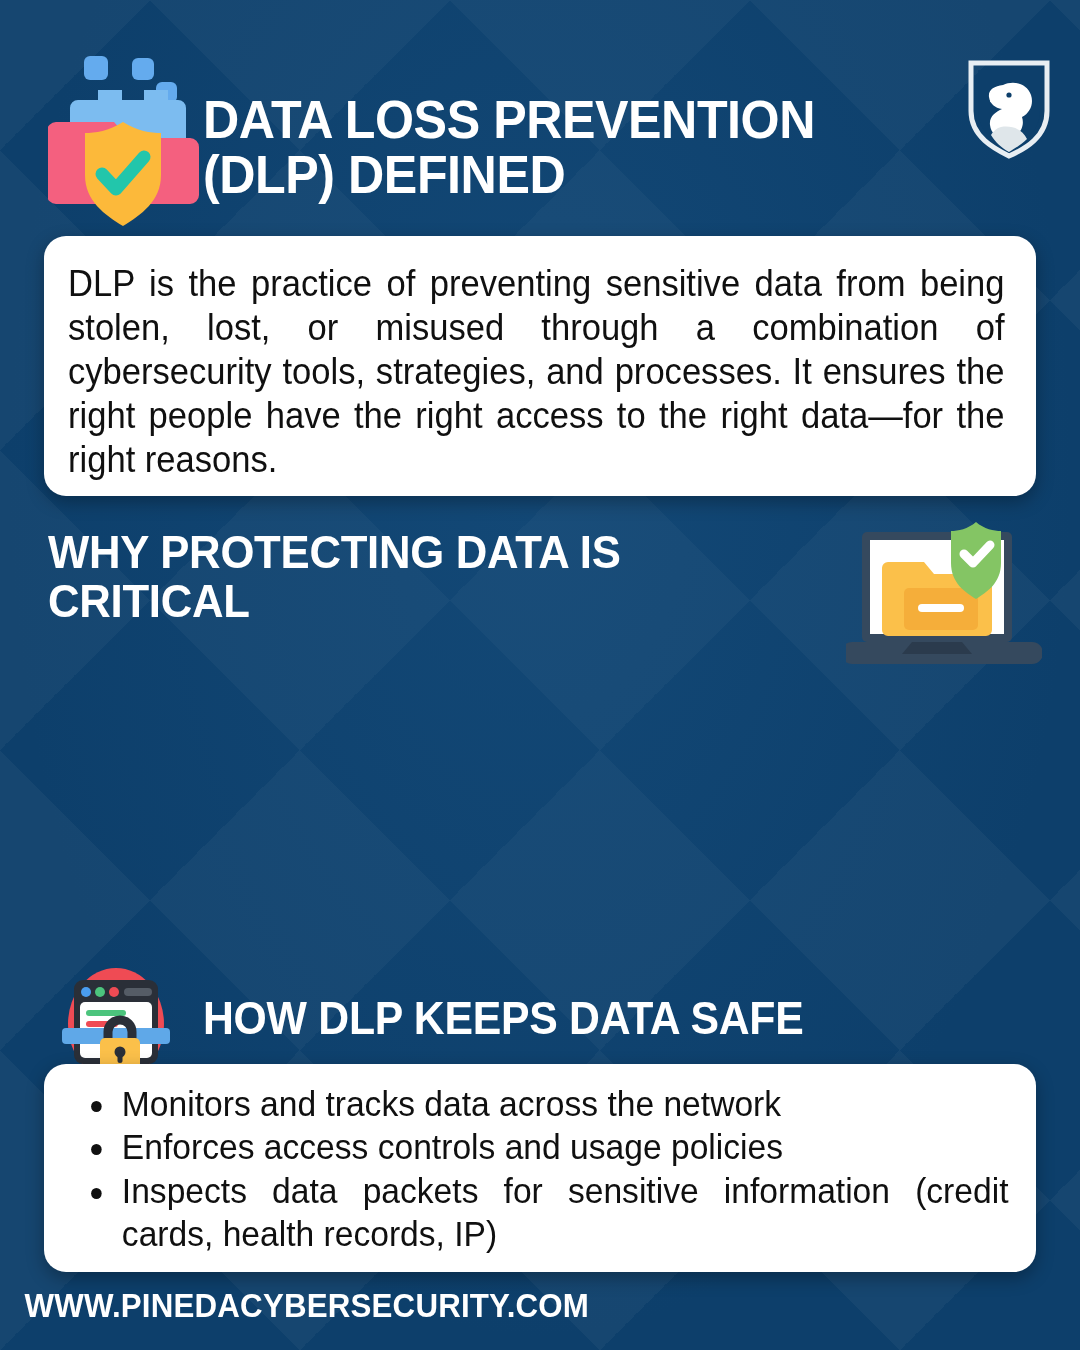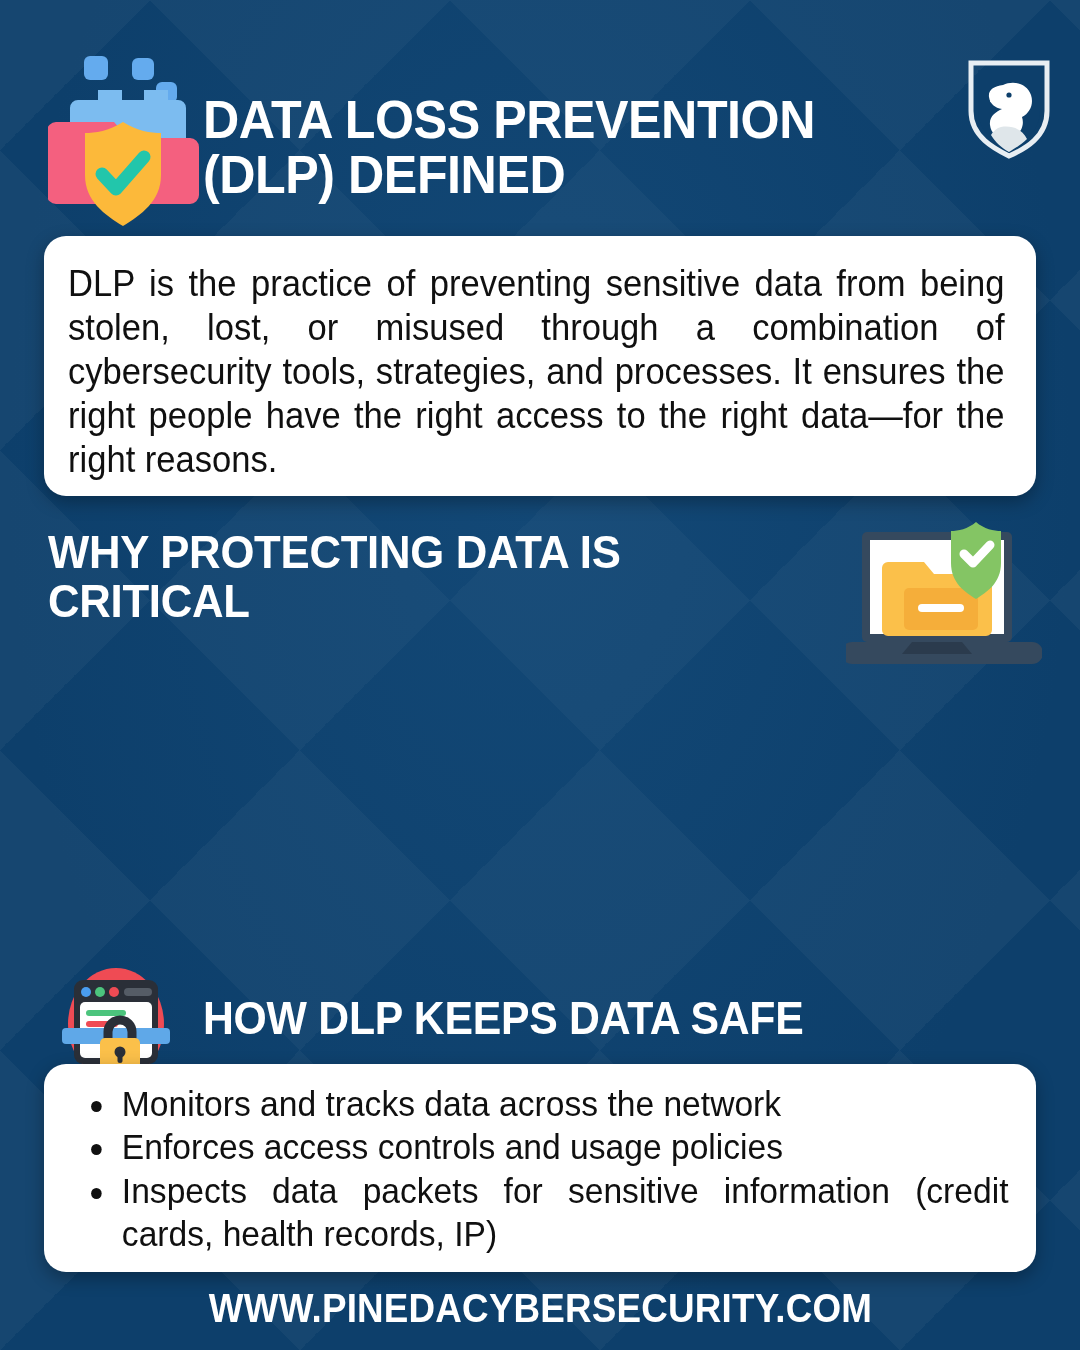--- a/index.html
+++ b/index.html
@@ -102,24 +102,23 @@
   }
   .sec-why { left:48px; top:528px; width:760px; }
   .sec-how { left:203px; top:995px; width:760px; font-size:46px; }
 
   .laptop-icon { position:absolute; left:846px; top:518px; width:196px; height:152px; }
   .lock-icon   { position:absolute; left:52px;  top:968px; width:128px; height:112px; }
 
   
   .footer {
     position:absolute; left:0; top:1286px; width:1080px;
-    text-align:center;
     color:#ffffff;
     font-weight:bold;
-    font-size:40px;
+    font-size:34px;
     letter-spacing:0.2px;
   }
   .footer span { display:inline-block; transform:scaleX(.92); }
 </style>
 </head>
 <body>
 
 <div class="bg-texture"></div>
 <div class="bg-vignette"></div>
 

